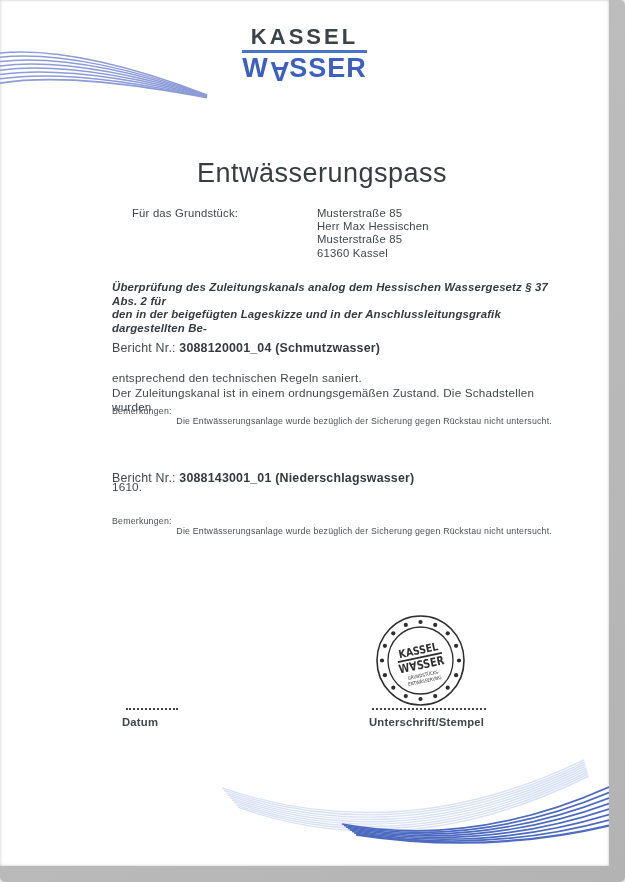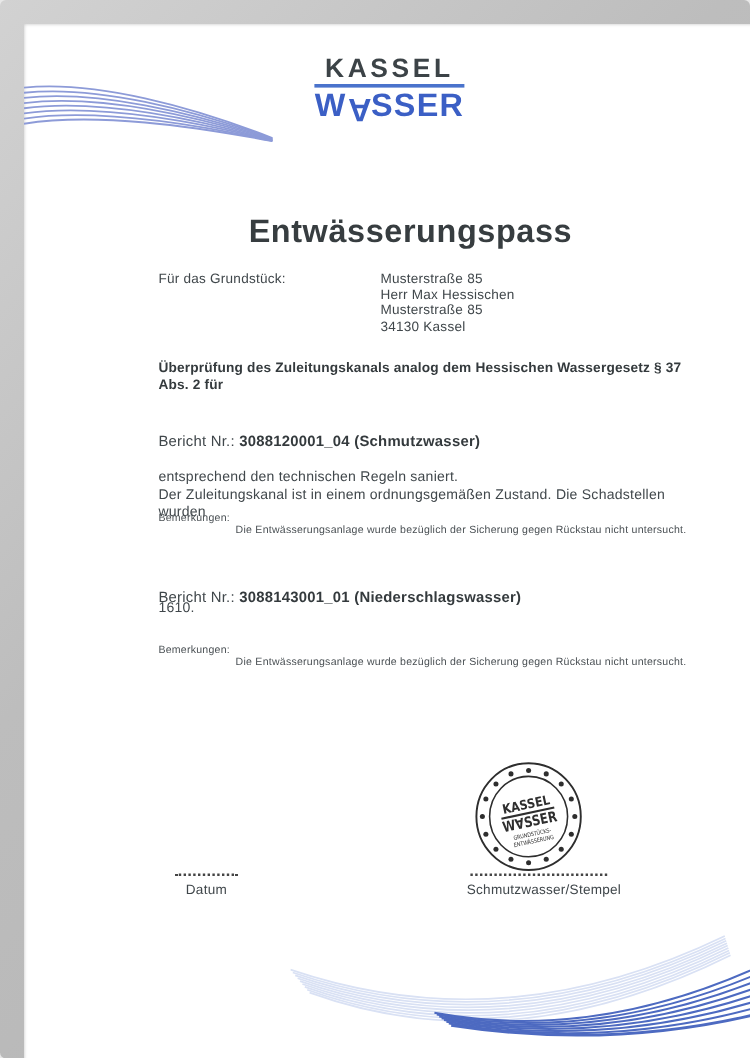--- a/index.html
+++ b/index.html
@@ -1,20 +1,20 @@
 <!DOCTYPE html>
 <html><head>
 <meta charset="utf-8">
 <style>
   html,body{margin:0;padding:0;background:#e8e8e8;}
   *{box-sizing:border-box;}
   .frame{
     width:625px;height:882px;
     background:linear-gradient(135deg,#d2d2d2 0%,#bdbdbd 40%,#b3b3b3 100%);
-    padding:20px;border-radius:5px;
+    padding:0;border-radius:5px;
     font-family:"Liberation Sans","DejaVu Sans",sans-serif;
   }
   .page{
     position:relative;width:609px;height:866px;background:#ffffff;
     overflow:hidden;box-shadow:inset 0 0 3px rgba(0,0,0,.25);
   }
   
   .wave-top{position:absolute;left:0;top:45px;}
   .wave-bottom{position:absolute;left:222px;top:754px;}
   
@@ -24,40 +24,40 @@
     font-weight:bold;font-size:22px;letter-spacing:3px;color:#3c4347;line-height:22px;
   }
   .logo-line2{
     font-weight:bold;font-size:27px;letter-spacing:1px;color:#3b5fc5;line-height:27px;
     border-top:3px solid #4a73cc;padding-top:2px;margin-top:2px;
   }
   .flipA{display:inline-block;transform:rotate(180deg);transform-origin:50% 54%;}
   
   .title{
     position:absolute;left:112px;top:158px;width:420px;text-align:center;
-    font-size:27px;font-weight:bold;color:#373d40;letter-spacing:.5px;
+    font-size:27px;font-weight:normal;color:#373d40;letter-spacing:.5px;
   }
   
   .addr{position:absolute;left:112px;top:207px;width:430px;display:flex;
         font-size:11.3px;color:#40474b;line-height:13.2px;letter-spacing:.2px;}
-  .addr-labels{width:185px;}
+  .addr-labels{width:185px;margin-left:20px;}
   
   .intro{position:absolute;left:112px;top:281px;width:440px;
-         font-size:11.4px;font-weight:bold;color:#343a3d;line-height:13.6px;letter-spacing:.15px;}
+         font-size:11.4px;font-weight:bold;color:#343a3d;line-height:13.6px;letter-spacing:.15px;font-style:italic;}
   
   .bericht{position:absolute;left:112px;font-size:12.4px;color:#40474b;letter-spacing:.2px;}
   .bericht b{color:#343a3d;}
   .body-text{position:absolute;left:112px;width:440px;font-size:11.7px;color:#40474b;
              line-height:14.6px;letter-spacing:.2px;}
   .remarks-label{position:absolute;left:112px;font-size:8.8px;color:#4a5054;letter-spacing:.2px;}
   .remarks-text{position:absolute;left:112px;width:440px;font-size:8.8px;color:#4a5054;letter-spacing:.2px;text-align:right;}
   
   .stamp{position:absolute;left:374px;top:612px;}
   
-  .sig-group{position:absolute;text-align:center;}
+  .sig-group{position:absolute;font-weight:bold;}
   .sig-line{border-top:2px dotted #454545;height:0;margin-bottom:6px;}
   .sig-label{font-size:11.3px;color:#40474b;letter-spacing:.2px;}
   .date-group{left:122px;top:708px;width:60px;}
   .signature-group{left:369px;top:708px;width:120px;}
 </style>
 </head>
 <body>
 
 <div class="frame">
   <div class="page">
@@ -83,26 +83,27 @@
     <div class="title">Entwässerungspass</div>
 
     <div class="addr">
       <div class="addr-labels">
         <div>Für das Grundstück:</div>
       </div>
       <div class="addr-values">
         <div>Musterstraße 85</div>
         <div>Herr Max Hessischen</div>
         <div>Musterstraße 85</div>
-        <div>34130 Kassel</div>
+        <div>61360 Kassel</div>
       </div>
     </div>
 
     <div class="intro">
       <div>Überprüfung des Zuleitungskanals analog dem Hessischen Wassergesetz § 37 Abs. 2 für</div>
+      <div>den in der beigefügten Lageskizze und in der Anschlussleitungsgrafik dargestellten Be-</div>
     </div>
 
     <div class="bericht" style="top:341px;">
       <span>Bericht Nr.:</span>
       <b>3088120001_04</b>
       <b>(Schmutzwasser)</b>
     </div>
     <div class="body-text" style="top:371px;">
       <div>entsprechend den technischen Regeln saniert.</div>
       <div>Der Zuleitungskanal ist in einem ordnungsgemäßen Zustand. Die Schadstellen wurden</div>
@@ -150,21 +151,21 @@
         <text x="46.5" y="70" text-anchor="middle" font-size="4.8" textLength="34" lengthAdjust="spacingAndGlyphs">ENTWÄSSERUNG</text>
       </g>
     </svg>
 
     <div class="sig-group date-group">
       <div class="sig-line" style="width:52px;margin:0 auto 6px;"></div>
       <div class="sig-label">Datum</div>
     </div>
     <div class="sig-group signature-group">
       <div class="sig-line" style="width:114px;margin:0 auto 6px;"></div>
-      <div class="sig-label">Schmutzwasser/Stempel</div>
+      <div class="sig-label">Unterschrift/Stempel</div>
     </div>
 
     <svg class="wave-bottom" width="387" height="96" viewBox="0 0 387 96" fill="none">
       <g stroke="#d9e1f4" stroke-width="1.4">
         <path d="M0,34 C130,78 250,60 362,6"></path>
         <path d="M2,36.4 C131,80.4 251,62 362.6,8"></path>
         <path d="M4,38.8 C132,82.8 252,64 363.2,10"></path>
         <path d="M6,41.2 C133,85.2 253,66 363.8,12"></path>
         <path d="M8,43.6 C134,87.6 254,68 364.4,14"></path>
         <path d="M10,46 C135,90 255,70 365,16"></path>

